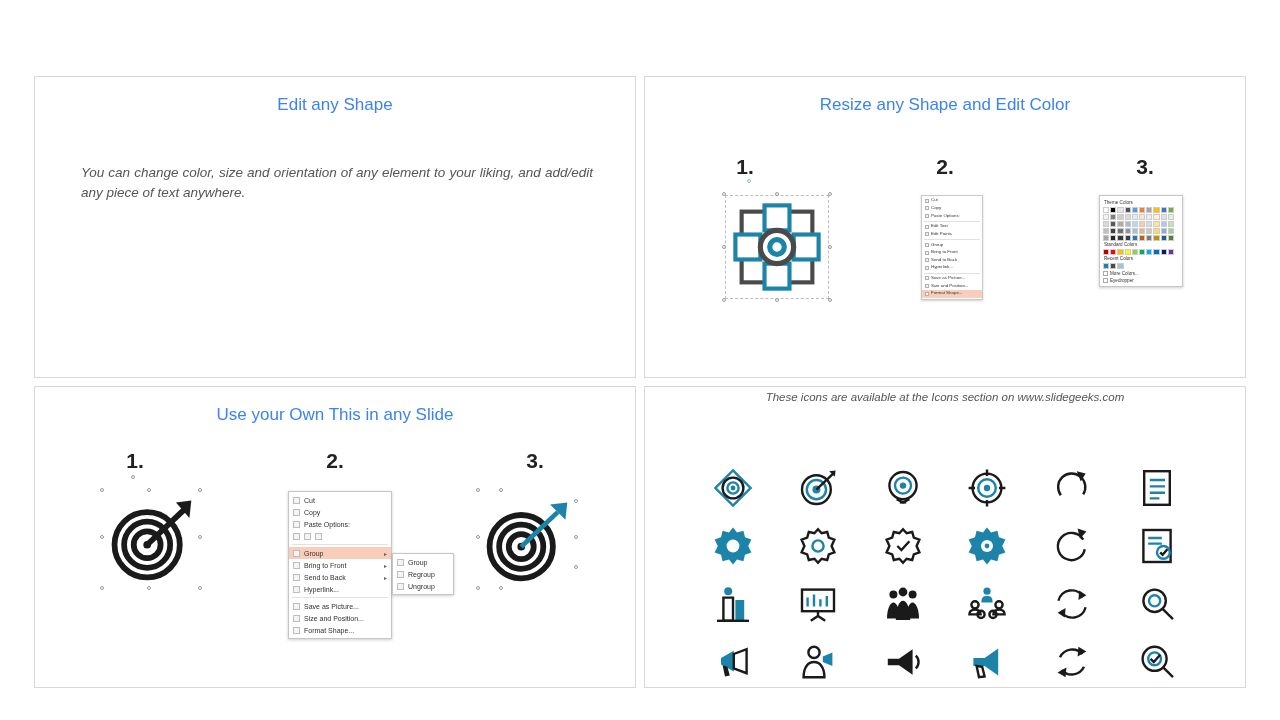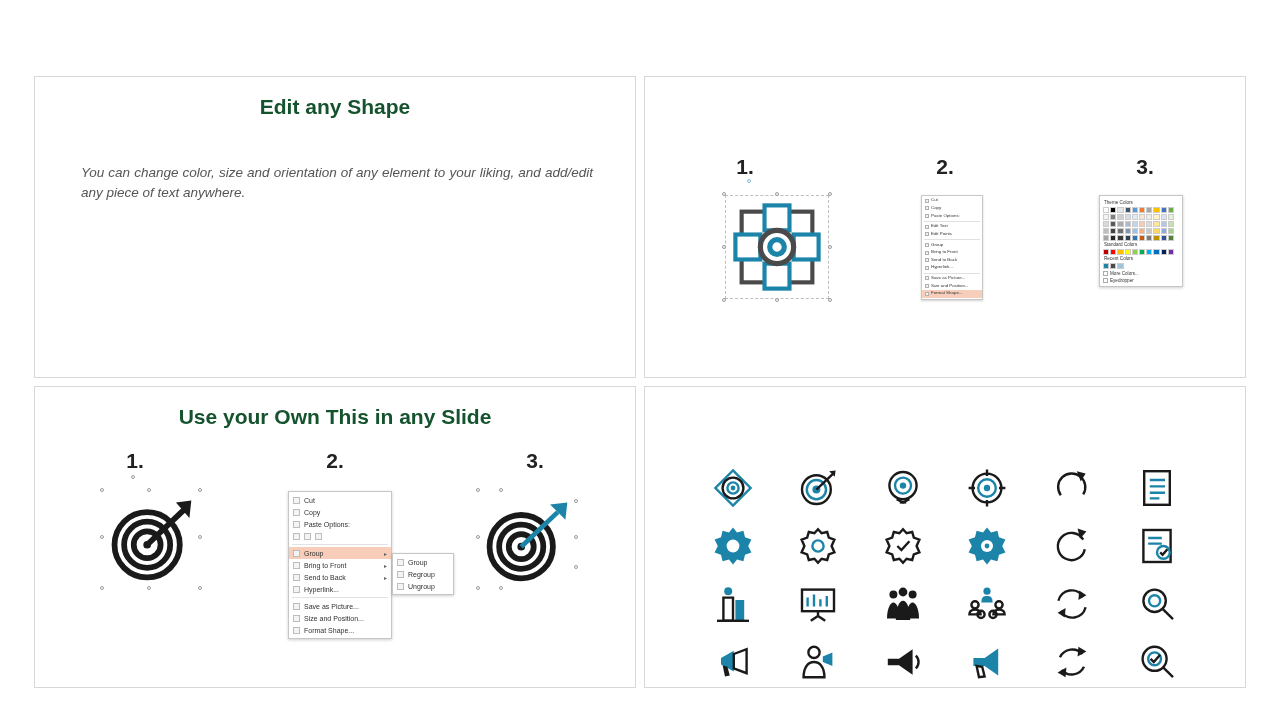--- a/index.html
+++ b/index.html
@@ -33,24 +33,24 @@
     grid-template-rows: 302px 302px;
     gap: 8px;
   }
   .panel {
     border: 1px solid #d8d8d8;
     background: #ffffff;
     position: relative;
   }
   .panel-title {
     text-align: center;
-    font-size: 21px;
-    color: #14532d;
+    font-size: 17px;
+    color: #3b82f6;
     margin: 18px 0 0 0;
-    font-weight: bold;
+    font-weight: normal;
   }
   .panel-sub {
     text-align: center;
     font-size: 11.5px;
     font-style: italic;
     color: #555555;
     margin: 4px 0 0 0;
   }
   
   .para {
@@ -204,20 +204,21 @@
   <div class="grid">
 
     <div class="panel">
       <div class="panel-title">Edit any Shape</div>
       <div class="para-wrap">
         <p class="para">You can change color, size and orientation of any element to your liking, and add/edit any piece of text anywhere.</p>
       </div>
     </div>
 
     <div class="panel">
+      <div class="panel-title">Resize any Shape and Edit Color</div>
 
       <div class="steps" style="top:78px;">
         <div class="step">
           <div class="step-num">1.</div>
         </div>
         <div class="step">
           <div class="step-num">2.</div>
         </div>
         <div class="step">
           <div class="step-num">3.</div>
@@ -514,20 +515,21 @@
           <circle cx="44" cy="58" r="23" class="tl" stroke-width="5"></circle>
           <circle cx="44" cy="58" r="13" class="tl" stroke-width="5"></circle>
           <circle cx="44" cy="58" r="4" fill="#1a1a1a"></circle>
           <path d="M44 58 L82 22" stroke="#1b84a8" stroke-width="5" fill="none"></path>
           <path d="M74 14 L92 12 L90 30 Z" fill="#1b84a8"></path>
         </svg>
       </div>
     </div>
 
     <div class="panel">
+      <div class="panel-sub">These icons are available at the Icons section on www.slidegeeks.com</div>
 
       <div class="icon-grid">
 
         <svg width="40" height="40" viewBox="0 0 100 100">
           <path d="M50 6 L94 50 L50 94 L6 50 Z" class="tl-blue"></path>
           <circle cx="50" cy="50" r="26" class="tl"></circle>
           <circle cx="50" cy="50" r="14" class="tl-blue"></circle>
           <circle cx="50" cy="50" r="6" class="f-blue"></circle>
         </svg>
         <svg width="40" height="40" viewBox="0 0 100 100">

